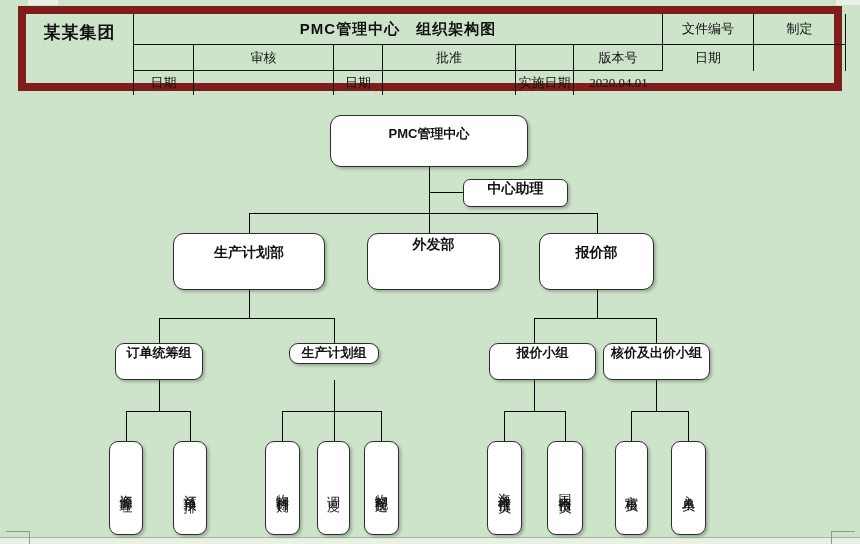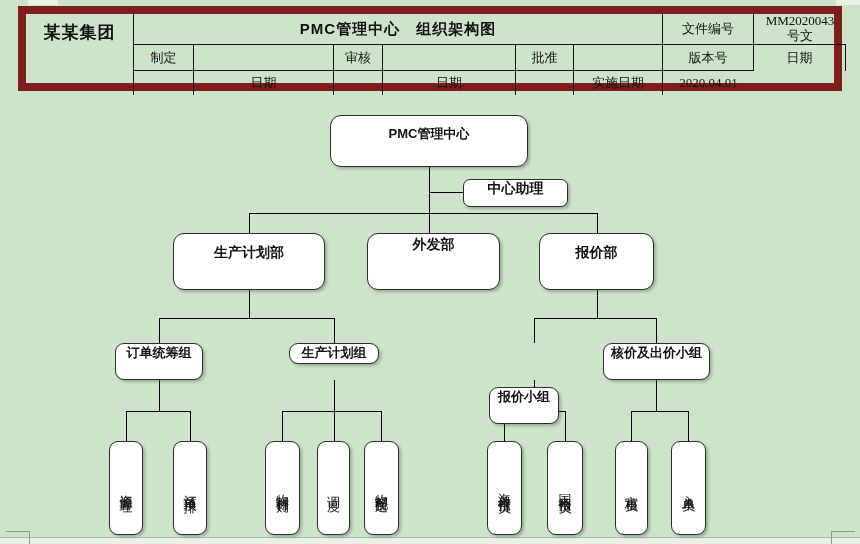--- a/index.html
+++ b/index.html
@@ -71,21 +71,20 @@
   <div class="notch tl"></div>
   <div class="notch tr"></div>
   <div class="edge-strip-bottom"></div>
   <div class="corner-mark bl"></div>
   <div class="corner-mark br"></div>
 
   <div class="tbl">
     <div class="cell bR c-company">某某集团</div>
     <div class="cell bR bB c-title">PMC管理中心　组织架构图</div>
     <div class="cell bR bB">文件编号</div>
-    <div class="cell bB c-serif">MM2020043号文</div>
 
     <div class="cell bR bB">制定</div>
     <div class="cell bR bB"></div>
     <div class="cell bR bB">审核</div>
     <div class="cell bR bB"></div>
     <div class="cell bR bB">批准</div>
     <div class="cell bR bB"></div>
     <div class="cell bR bB">版本号</div>
 
     <div class="cell bR">日期</div>
@@ -153,21 +152,21 @@
   <div class="node n-top" style="left:539px;top:233px;width:115px;height:57px;border-radius:11px;">
     <span class="t" style="font-size:14px;padding-top:10px;">报价部</span>
   </div>
 
   <div class="node n-mid" style="left:115px;top:343px;width:88px;height:37px;">
     <span class="t" style="font-size:13px;">订单统筹组</span>
   </div>
   <div class="node n-mid" style="left:289px;top:343px;width:90px;height:21px;">
     <span class="t" style="font-size:13px;">生产计划组</span>
   </div>
-  <div class="node n-mid" style="left:489px;top:343px;width:70px;height:37px;margin-top:44px;">
+  <div class="node n-mid" style="left:489px;top:343px;width:107px;height:37px;">
     <span class="t" style="font-size:13px;">报价小组</span>
   </div>
   <div class="node n-mid" style="left:603px;top:343px;width:107px;height:37px;">
     <span class="t" style="font-size:13px;">核价及出价小组</span>
   </div>
 
   <div class="node leaf" style="left:109px;top:441px;width:34px;height:94px;">
     <span class="t">资源管理</span>
   </div>
   <div class="node leaf" style="left:173px;top:441px;width:34px;height:94px;">

